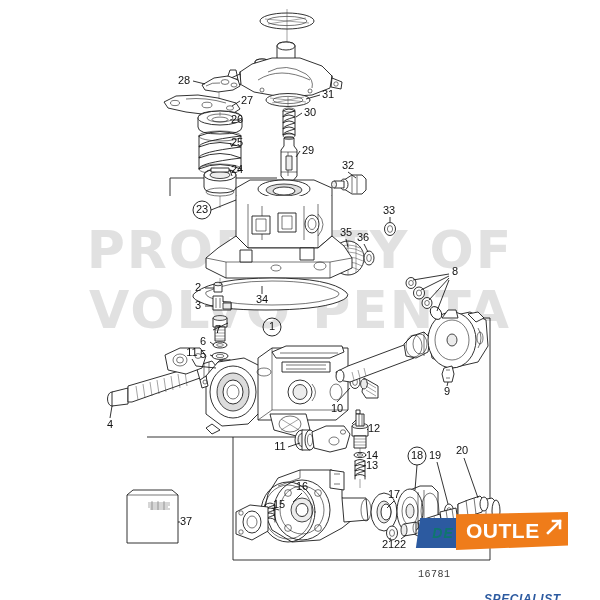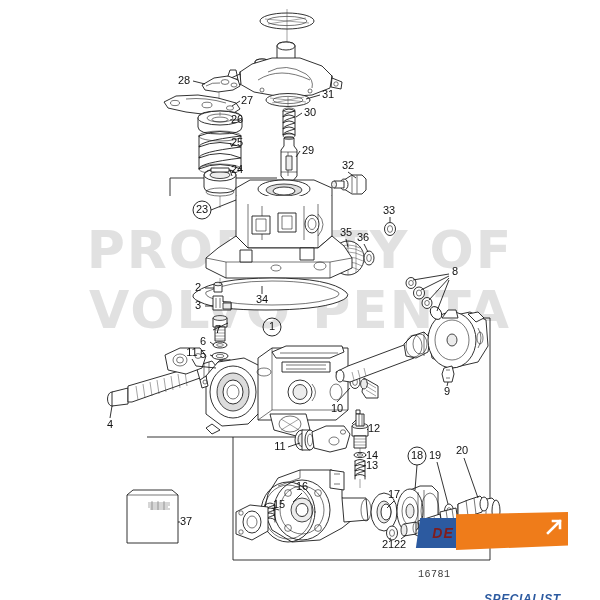--- a/index.html
+++ b/index.html
@@ -37,21 +37,21 @@
   .part-sh{fill:#ececec;stroke:#1b1b1b;stroke-width:.8;}
   .part-sh2{fill:#dcdcdc;stroke:#1b1b1b;stroke-width:.8;}
   .thin{fill:none;stroke:#1b1b1b;stroke-width:.6;}
   .hair{fill:none;stroke:#333;stroke-width:.45;}
   .box{fill:none;stroke:#111;stroke-width:.85;}
 
   
   #logo{position:absolute;left:418px;top:512px;width:162px;height:48px;}
   .logo-blue{position:absolute;left:0;top:6px;width:46px;height:30px;background:#2c5aa0;
     transform:skewX(-8deg);}
-  .logo-de{position:absolute;left:8px;top:12px;width:34px;height:19px;color:#7f1d1d;
+  .logo-de{position:absolute;left:8px;top:12px;width:34px;height:19px;color:#0f766e;
     font-family:"Liberation Sans",sans-serif;font-weight:bold;font-size:14px;
     letter-spacing:1px;line-height:19px;text-align:center;font-style:italic;}
   .logo-orange{position:absolute;left:38px;top:0px;width:112px;height:38px;
     background:#ef7c1a;clip-path:polygon(0 6%,100% 0,100% 88%,0 100%);}
   .logo-outlet{position:absolute;left:48px;top:6px;width:96px;height:26px;color:#fff;
     font-family:"Liberation Sans",sans-serif;font-weight:bold;font-size:21px;
     line-height:26px;letter-spacing:.5px;}
   .logo-arrow{position:absolute;left:128px;top:6px;width:18px;height:18px;}
   .logo-spec{position:absolute;left:66px;top:36px;color:#2c5aa0;
     font-family:"Liberation Sans",sans-serif;font-weight:bold;font-style:italic;
@@ -694,20 +694,21 @@
           <text x="186" y="522.5" class="lbl lbl-c">37</text>
         </g>
       </g>
 
   </svg>
 
   <div id="logo">
     <div class="logo-blue"></div>
     <div class="logo-de">DE</div>
     <div class="logo-orange"></div>
+    <div class="logo-outlet">OUTLE</div>
     <svg class="logo-arrow" viewBox="0 0 18 18">
       <path d="M2 15 L14 3 M7 3 L14 3 L14 10" stroke="#ffffff" stroke-width="2.6" fill="none" stroke-linecap="square"></path>
     </svg>
     <div class="logo-spec">SPECIALIST</div>
   </div>
 
   <div id="docnum">16781</div>
 
 </div>
 

